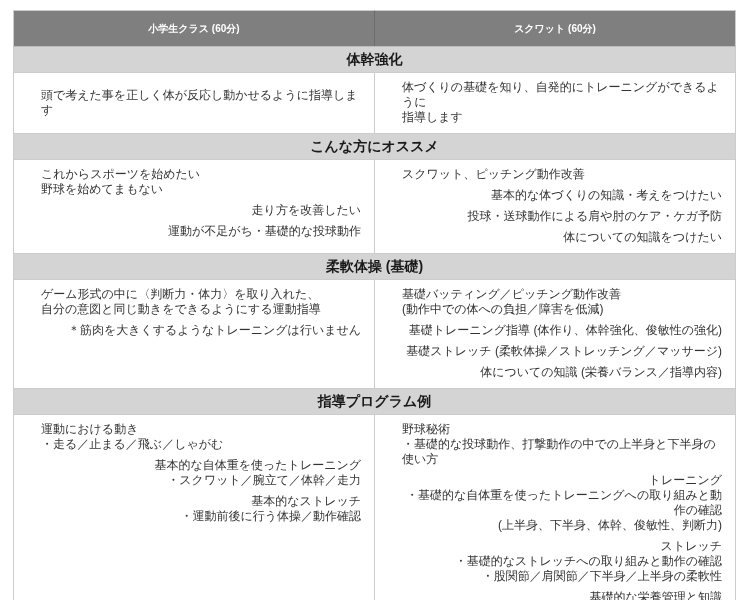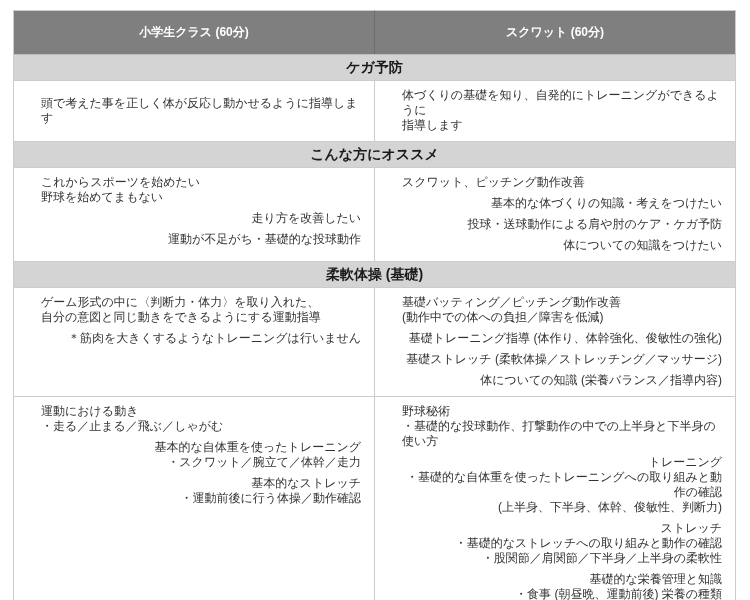--- a/index.html
+++ b/index.html
@@ -26,23 +26,23 @@
     width:100%;
     border-collapse:collapse;
     table-layout:fixed;
   }
   th,td{
     border:1px solid var(--border);
   }
   thead th{
     background:var(--header_bg);
     color:var(--header_text);
-    font-size:12px;
+    font-size:10px;
     font-weight:bold;
-    height:44px;
+    height:36px;
     text-align:center;
     border-bottom:1px solid #bdbdbd;
   }
   thead th:first-child{border-right:1px solid rgba(0,0,0,0.15);}
   td.section-header{
     background:var(--section_bg);
     color:var(--section_text);
     font-size:14px;
     font-weight:bold;
     text-align:center;
@@ -72,21 +72,21 @@
       <col style="width:50%">
     </colgroup>
     <thead>
       <tr>
         <th>小学生クラス (60分)</th>
         <th>スクワット (60分)</th>
       </tr>
     </thead>
     <tbody id="table-body">
         <tr>
-          <td colspan="2" class="section-header">ケガ予防</td>
+          <td colspan="2" class="section-header">体幹強化</td>
         </tr>
         <tr class="content-row v-middle">
           <td class="cell">
             <p class="para">頭で考えた事を正しく体が反応し動かせるように指導します</p>
           </td>
           <td class="cell">
             <p class="para">体づくりの基礎を知り、自発的にトレーニングができるように<br>指導します</p>
           </td>
         </tr>
         <tr>
@@ -113,20 +113,23 @@
             <p class="para">ゲーム形式の中に〈判断力・体力〉を取り入れた、<br>自分の意図と同じ動きをできるようにする運動指導</p>
             <p class="para">＊筋肉を大きくするようなトレーニングは行いません</p>
           </td>
           <td class="cell">
             <p class="para">基礎バッティング／ピッチング動作改善<br>(動作中での体への負担／障害を低減)</p>
             <p class="para">基礎トレーニング指導 (体作り、体幹強化、俊敏性の強化)</p>
             <p class="para">基礎ストレッチ (柔軟体操／ストレッチング／マッサージ)</p>
             <p class="para">体についての知識 (栄養バランス／指導内容)</p>
           </td>
         </tr>
+        <tr>
+          <td colspan="2" class="section-header">指導プログラム例</td>
+        </tr>
         <tr class="content-row">
           <td class="cell">
             <p class="para">運動における動き<br>・走る／止まる／飛ぶ／しゃがむ</p>
             <p class="para">基本的な自体重を使ったトレーニング<br>・スクワット／腕立て／体幹／走力</p>
             <p class="para">基本的なストレッチ<br>・運動前後に行う体操／動作確認</p>
           </td>
           <td class="cell">
             <p class="para">野球秘術<br>・基礎的な投球動作、打撃動作の中での上半身と下半身の使い方</p>
             <p class="para">トレーニング<br>・基礎的な自体重を使ったトレーニングへの取り組みと動作の確認<br>(上半身、下半身、体幹、俊敏性、判断力)</p>
             <p class="para">ストレッチ<br>・基礎的なストレッチへの取り組みと動作の確認<br>・股関節／肩関節／下半身／上半身の柔軟性</p>

